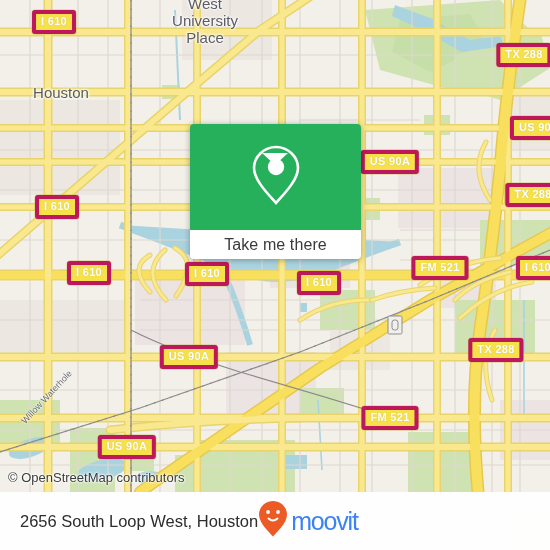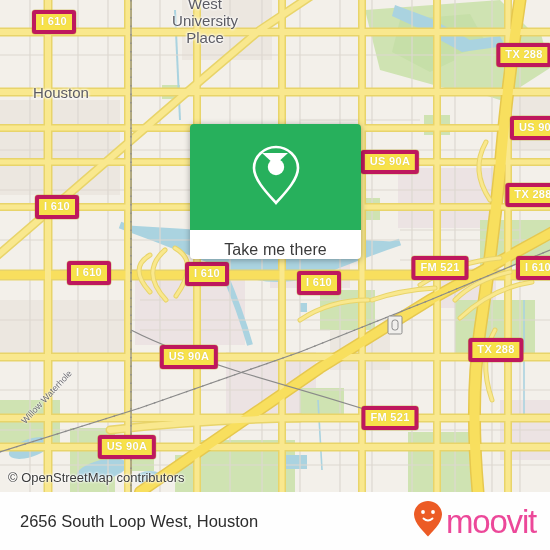--- a/index.html
+++ b/index.html
@@ -38,34 +38,34 @@
   
   .attrib{position:absolute;left:8px;top:470px;font-size:13px;color:#3b3b3b;
           text-shadow:0 0 3px #fff,0 0 3px #fff,0 0 2px #fff;}
 
   
   .card{position:absolute;left:190px;top:124px;width:171px;
         filter:drop-shadow(0 1px 3px rgba(0,0,0,.32));}
   .card-top{height:106px;background:#27b05c;border-radius:4px 4px 0 0;
             display:flex;align-items:center;justify-content:center;}
   .card-bot{height:29px;background:#ffffff;border-radius:0 0 4px 4px;
-            display:flex;align-items:flex-end;justify-content:center;}
+            display:flex;align-items:center;justify-content:center;}
   .card-bot span{font-size:16px;color:#3a3a3a;letter-spacing:.1px;}
   .card-tip{position:absolute;left:50%;top:153px;margin-left:-13px;width:0;height:0;
             border-left:13px solid transparent;border-right:13px solid transparent;
             border-top:12px solid #ffffff;}
 
   
   .footer{position:absolute;left:0;top:492px;width:550px;height:58px;
           background:rgba(255,255,255,.93);
-          display:flex;align-items:center;justify-content:space-between;
+          display:flex;align-items:center;
           box-sizing:border-box;padding:0 14px 0 20px;}
   .footer-addr{font-size:16.5px;color:#2d2d2d;}
   .brand{display:flex;align-items:center;gap:3px;}
-  .brand-word{font-size:33px;color:#ec4899;letter-spacing:-1.2px;line-height:33px;}
+  .brand-word{font-size:25px;color:#3b82f6;letter-spacing:-1.2px;line-height:33px;}
 </style>
 </head>
 <body>
 
 <div class="screen">
 
   <div class="map">
 
     <svg width="550" height="492">
       <defs>

